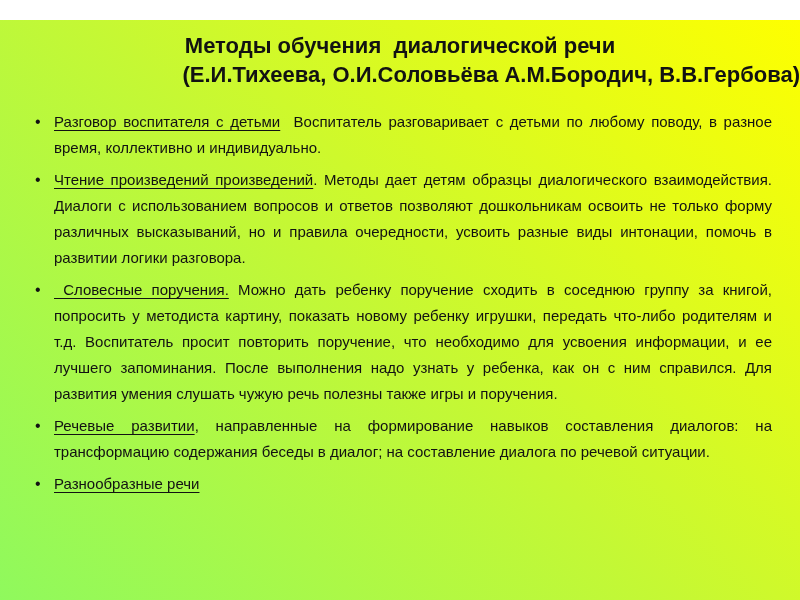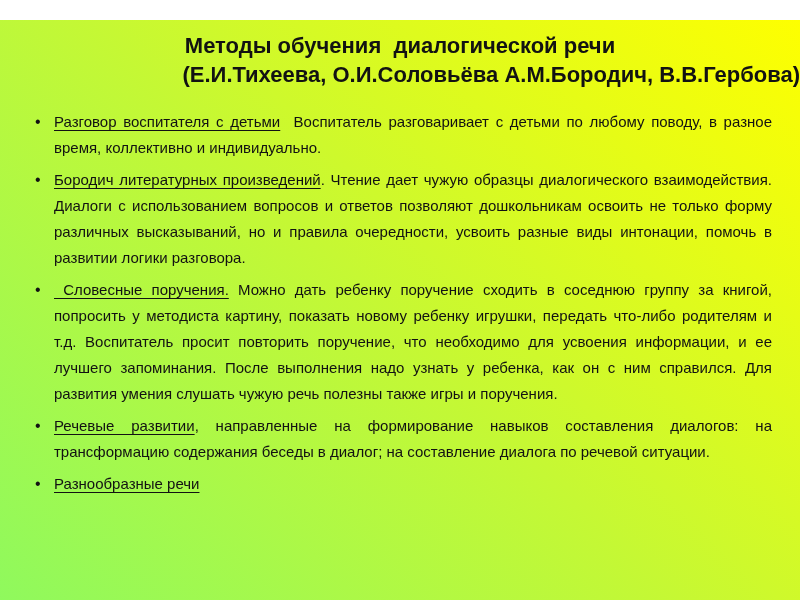--- a/index.html
+++ b/index.html
@@ -76,21 +76,21 @@
 
   <div class="content">
 
     <div class="bullet">
       <span class="bullet-marker">•</span>
       <div class="bullet-text"><span class="lead">Разговор воспитателя с детьми</span><span>&nbsp; Воспитатель разговаривает с детьми по любому поводу, в разное время, коллективно и индивидуально.</span></div>
     </div>
 
     <div class="bullet">
       <span class="bullet-marker">•</span>
-      <div class="bullet-text"><span class="lead">Бородич литературных произведений</span><span>. Чтение дает чужую образцы диалогического взаимодействия. Диалоги с использованием вопросов и ответов позволяют дошкольникам освоить не только форму различных высказываний, но и правила очередности, усвоить разные виды интонации, помочь в развитии логики разговора.</span></div>
+      <div class="bullet-text"><span class="lead">Чтение произведений произведений</span><span>. Методы дает детям образцы диалогического взаимодействия. Диалоги с использованием вопросов и ответов позволяют дошкольникам освоить не только форму различных высказываний, но и правила очередности, усвоить разные виды интонации, помочь в развитии логики разговора.</span></div>
     </div>
 
     <div class="bullet">
       <span class="bullet-marker">•</span>
       <div class="bullet-text"><span class="lead">&nbsp;Словесные поручения.</span><span> Можно дать ребенку поручение сходить в соседнюю группу за книгой, попросить у методиста картину, показать новому ребенку игрушки, передать что-либо родителям и т.д. Воспитатель просит повторить поручение, что необходимо для усвоения информации, и ее лучшего запоминания. После выполнения надо узнать у ребенка, как он с ним справился. Для развития умения слушать чужую речь полезны также игры и поручения.</span></div>
     </div>
 
     <div class="bullet">
       <span class="bullet-marker">•</span>
       <div class="bullet-text"><span class="lead">Речевые развитии</span><span>, направленные на формирование навыков составления диалогов: на трансформацию содержания беседы в диалог; на составление диалога по речевой ситуации.</span></div>

